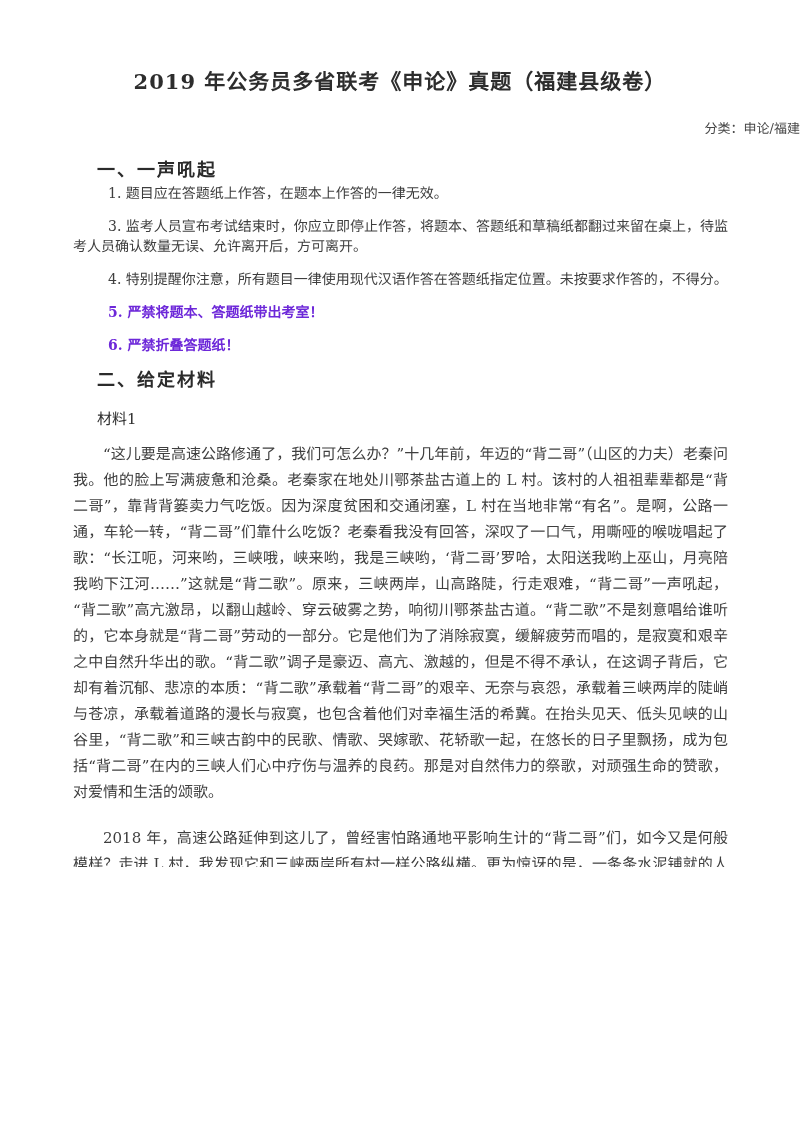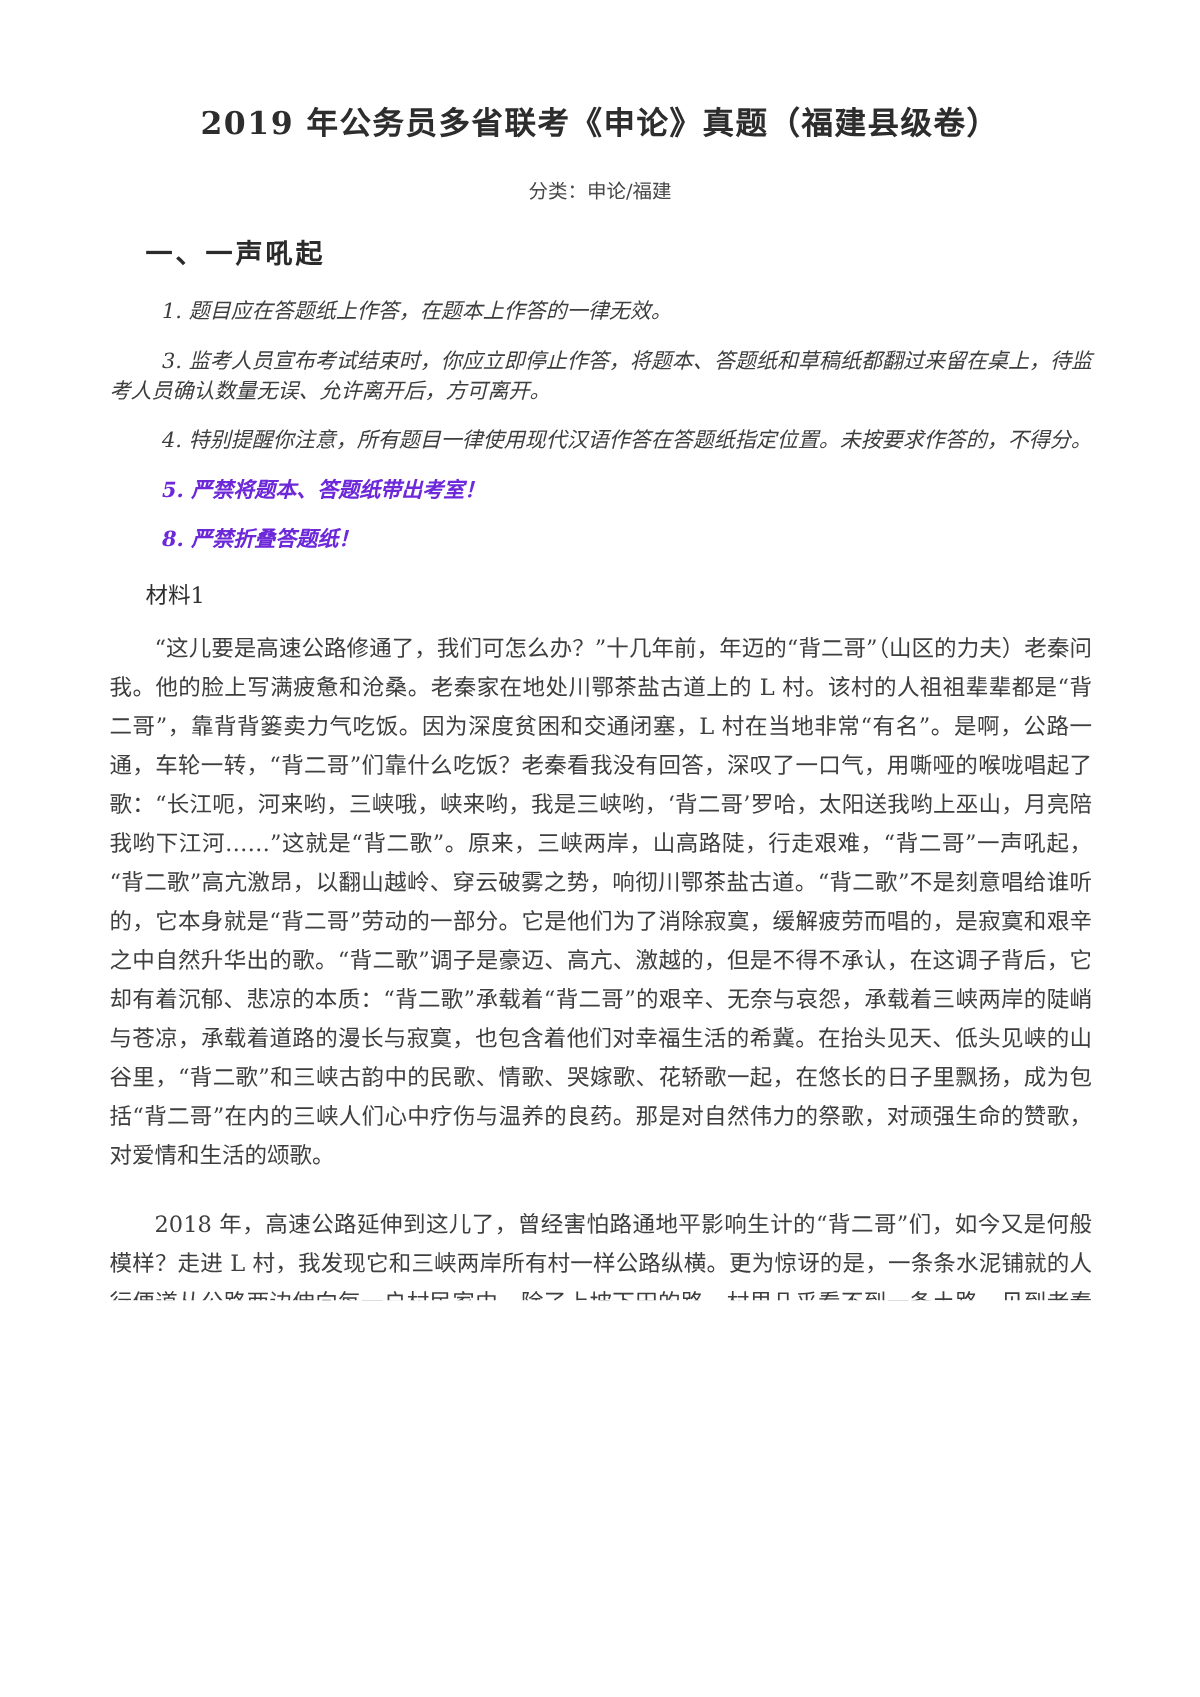--- a/index.html
+++ b/index.html
@@ -19,40 +19,39 @@
     padding-top: 68px;
     text-align: center;
     font-size: 21px;
     line-height: 27px;
     font-weight: 700;
     color: #2d2d2d;
     letter-spacing: 1px;
   }
   .category {
     margin-top: 24px;
-    text-align: center;
+    text-align: right;
     font-size: 13px;
     line-height: 19px;
     color: #474747;
   }
   .sec-heading {
     margin: 20px 72px 0 97px;
     font-size: 18px;
     line-height: 24px;
     font-weight: 700;
     color: #2b2b2b;
     letter-spacing: 2px;
   }
   .sec-heading.materials { margin-top: 6px; }
   .notice-list {
-    margin: 16px 72px 0 73px;
+    margin: 1px 72px 0 73px;
     font-size: 14px;
     line-height: 20px;
     color: #3e3e3e;
-    font-style: italic;
   }
   .notice-list p {
     margin: 0 0 13px 0;
     text-indent: 2.5em;
     text-align: justify;
   }
   .notice-list p.bold { font-weight: 700; color: #6d28d9; }
   .material-label {
     margin: 17px 72px 0 97px;
     font-size: 15px;
@@ -89,23 +88,24 @@
 
   <div class="category">分类：申论/福建</div>
 
   <h2 class="sec-heading notice">一、一声吼起</h2>
 
   <div class="notice-list">
     <p>1. 题目应在答题纸上作答，在题本上作答的一律无效。</p>
     <p>3. 监考人员宣布考试结束时，你应立即停止作答，将题本、答题纸和草稿纸都翻过来留在桌上，待监考人员确认数量无误、允许离开后，方可离开。</p>
     <p>4. 特别提醒你注意，所有题目一律使用现代汉语作答在答题纸指定位置。未按要求作答的，不得分。</p>
     <p class="bold">5. 严禁将题本、答题纸带出考室！</p>
-    <p class="bold">8. 严禁折叠答题纸！</p>
+    <p class="bold">6. 严禁折叠答题纸！</p>
   </div>
 
+  <h2 class="sec-heading materials">二、给定材料</h2>
 
   <div class="material-label">材料1</div>
 
   <div class="material-body">
     <p>“这儿要是高速公路修通了，我们可怎么办？”十几年前，年迈的“背二哥”（山区的力夫）老秦问我。他的脸上写满疲惫和沧桑。老秦家在地处川鄂茶盐古道上的 L 村。该村的人祖祖辈辈都是“背二哥”，靠背背篓卖力气吃饭。因为深度贫困和交通闭塞，L 村在当地非常“有名”。是啊，公路一通，车轮一转，“背二哥”们靠什么吃饭？老秦看我没有回答，深叹了一口气，用嘶哑的喉咙唱起了歌：“长江呃，河来哟，三峡哦，峡来哟，我是三峡哟，‘背二哥’罗哈，太阳送我哟上巫山，月亮陪我哟下江河……”这就是“背二歌”。原来，三峡两岸，山高路陡，行走艰难，“背二哥”一声吼起，“背二歌”高亢激昂，以翻山越岭、穿云破雾之势，响彻川鄂茶盐古道。“背二歌”不是刻意唱给谁听的，它本身就是“背二哥”劳动的一部分。它是他们为了消除寂寞，缓解疲劳而唱的，是寂寞和艰辛之中自然升华出的歌。“背二歌”调子是豪迈、高亢、激越的，但是不得不承认，在这调子背后，它却有着沉郁、悲凉的本质：“背二歌”承载着“背二哥”的艰辛、无奈与哀怨，承载着三峡两岸的陡峭与苍凉，承载着道路的漫长与寂寞，也包含着他们对幸福生活的希冀。在抬头见天、低头见峡的山谷里，“背二歌”和三峡古韵中的民歌、情歌、哭嫁歌、花轿歌一起，在悠长的日子里飘扬，成为包括“背二哥”在内的三峡人们心中疗伤与温养的良药。那是对自然伟力的祭歌，对顽强生命的赞歌，对爱情和生活的颂歌。</p>
     <p>2018 年，高速公路延伸到这儿了，曾经害怕路通地平影响生计的“背二哥”们，如今又是何般模样？走进 L 村，我发现它和三峡两岸所有村一样公路纵横。更为惊讶的是，一条条水泥铺就的人行便道从公路两边伸向每一户村民家中，除了上坡下田的路，村里几乎看不到一条土路。见到老秦时，他正在家里教儿子和一群年轻人唱“背二歌”。“调子是老样子，但歌词被儿子他们这些年轻人改啦。”老秦告诉我，村里通了公路，河上修起了水库，老家改天换地了。儿子不再外出打工，而是回到老家买了一艘小游艇，搞起了“农家乐”，日子过得红红火火。生活好起来了，但关于“背二哥”的记忆不能淡漠。那种在如苦水般的日子里依旧坚强乐观、努力生活的精神不能丢。为了让更多的人来到这方古道，为了留住关于古道的深刻记忆，儿子还专门要他们这些老“背二哥”教他们唱“背二歌”。他们学会了，要唱给游客们听，让新的欢快的“背二歌”飞扬到更远的地方。</p>
     <p>“小小游艇荡碧波，我是年轻‘背二哥’，背山背水背太阳，古道春风唱新歌……” “背二歌”在以前是一种苦吟。在新时代，它以另一种方式被新的“背二哥”们唱响。时代向前，总有新歌要唱，也总有新人要上场。</p>
   </div>
 
   <div class="page-number">- 1 -</div>

